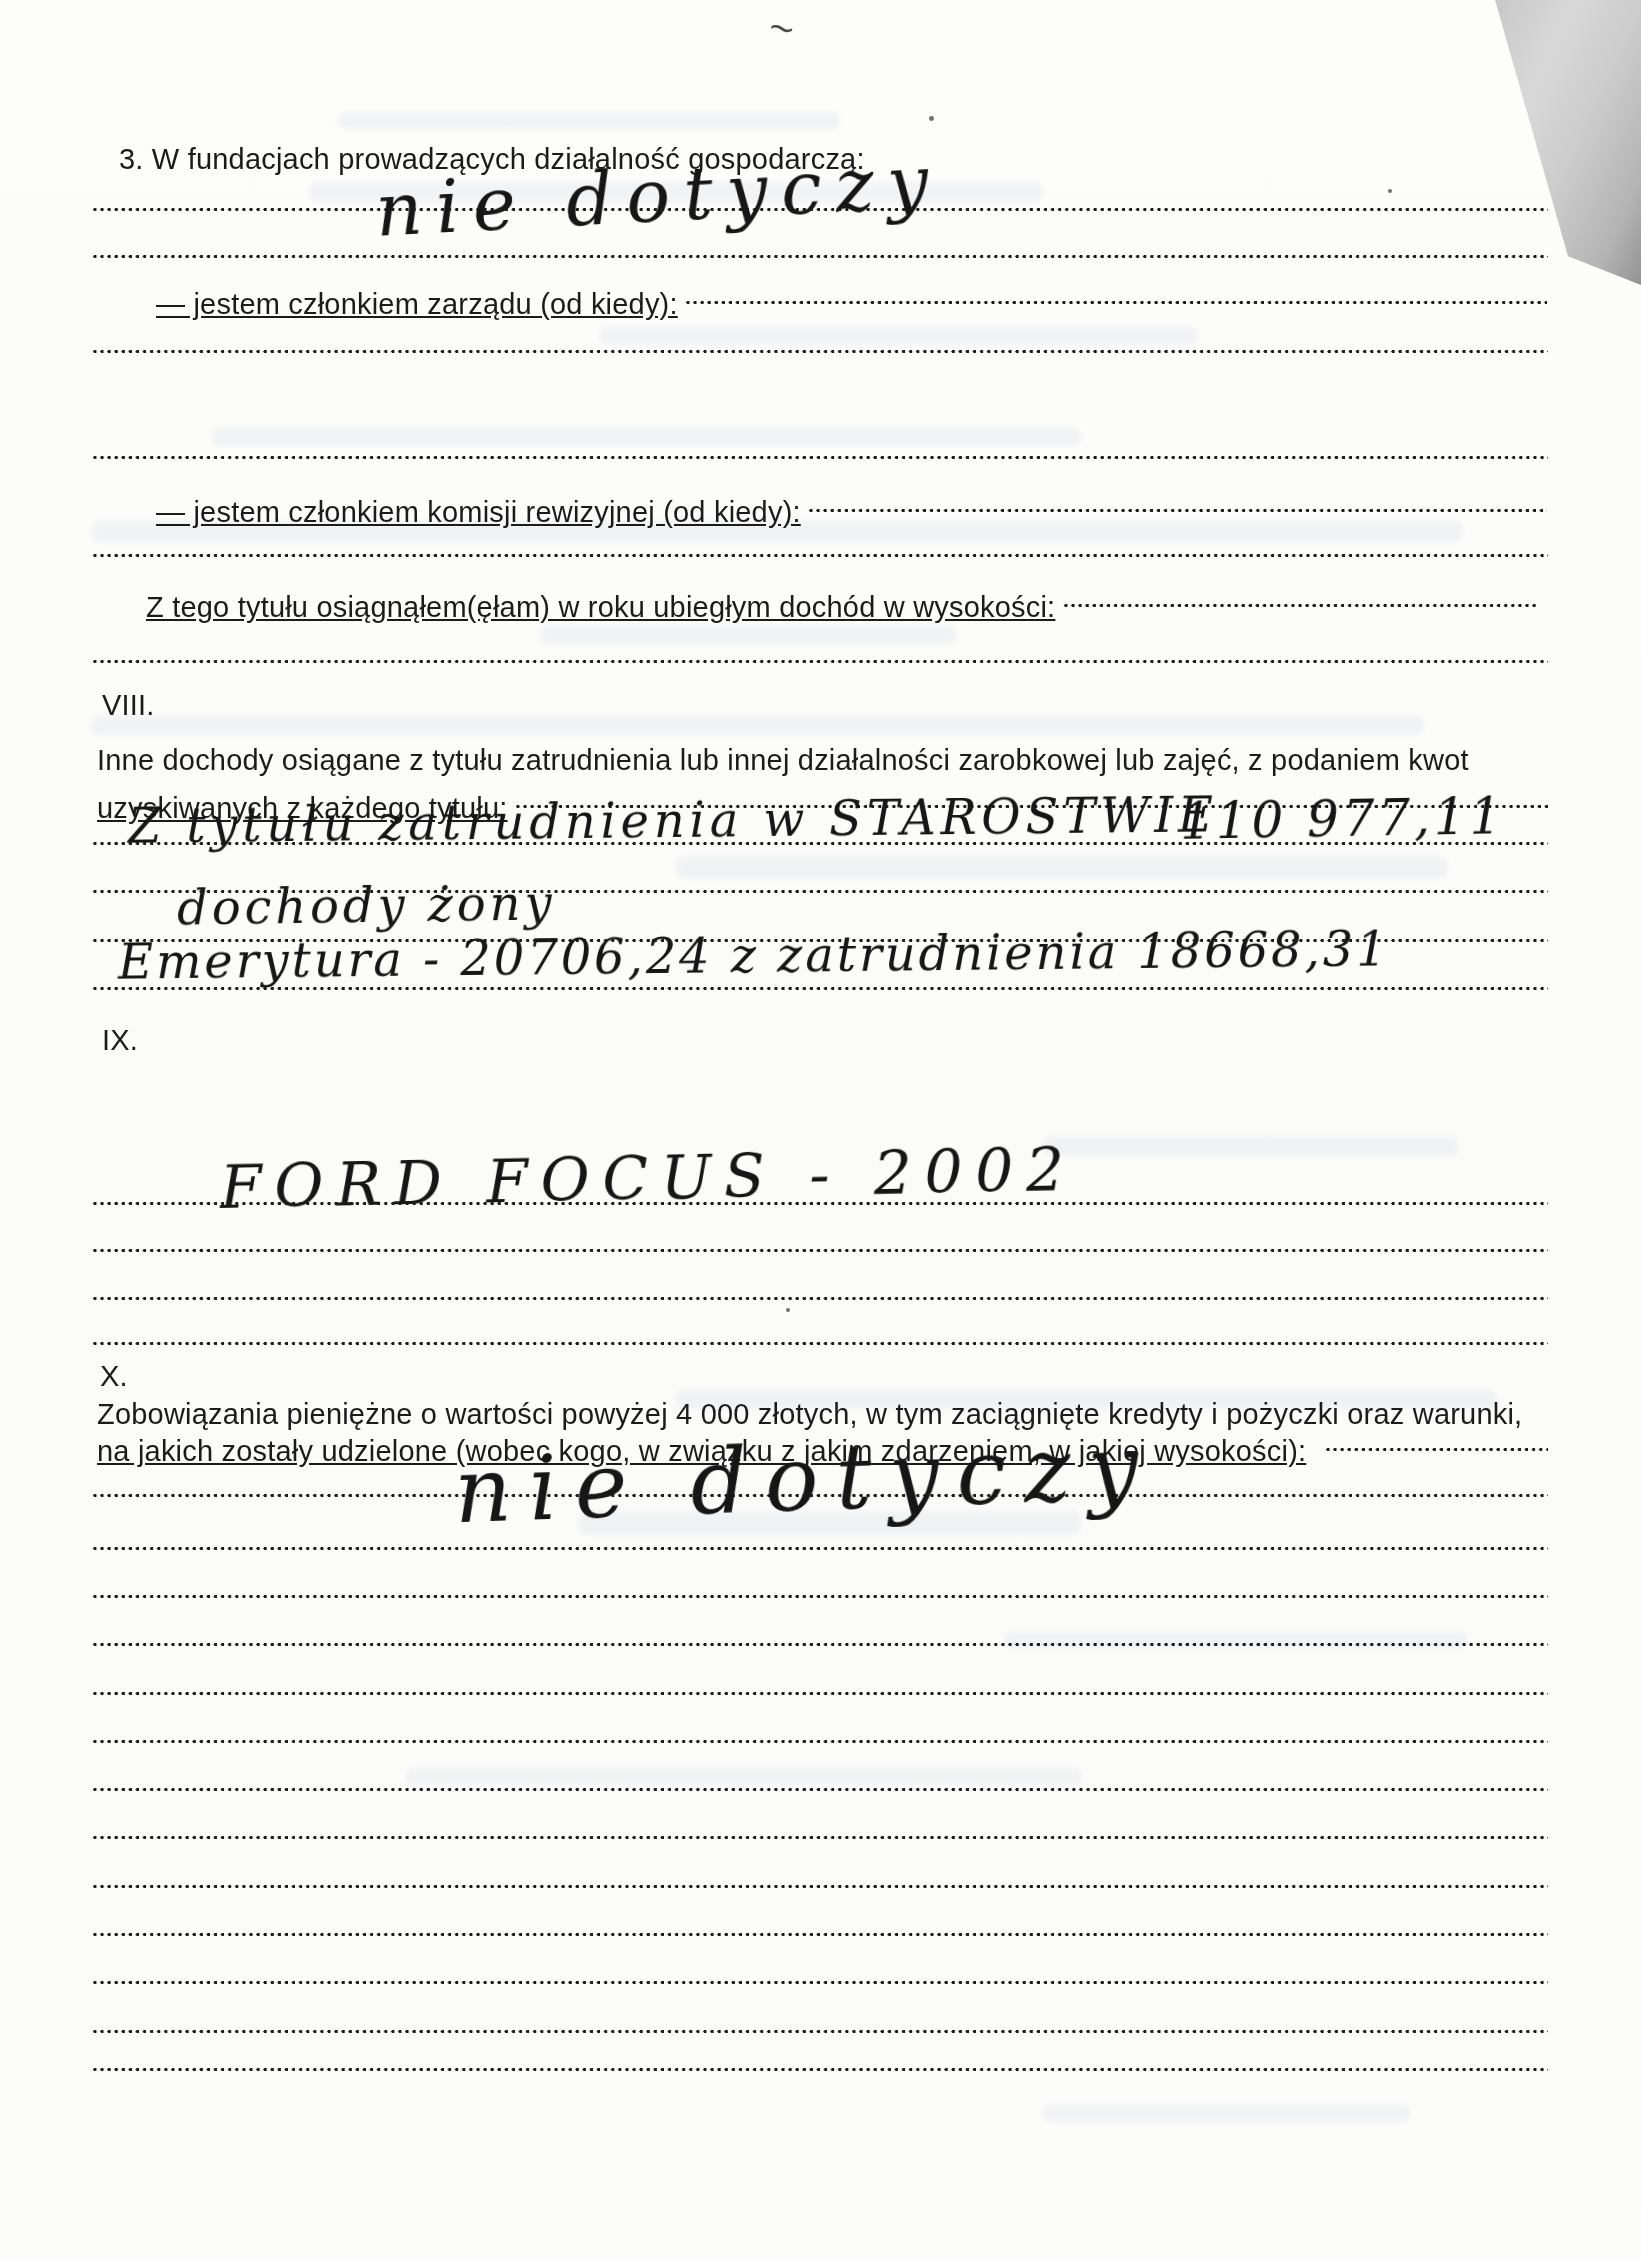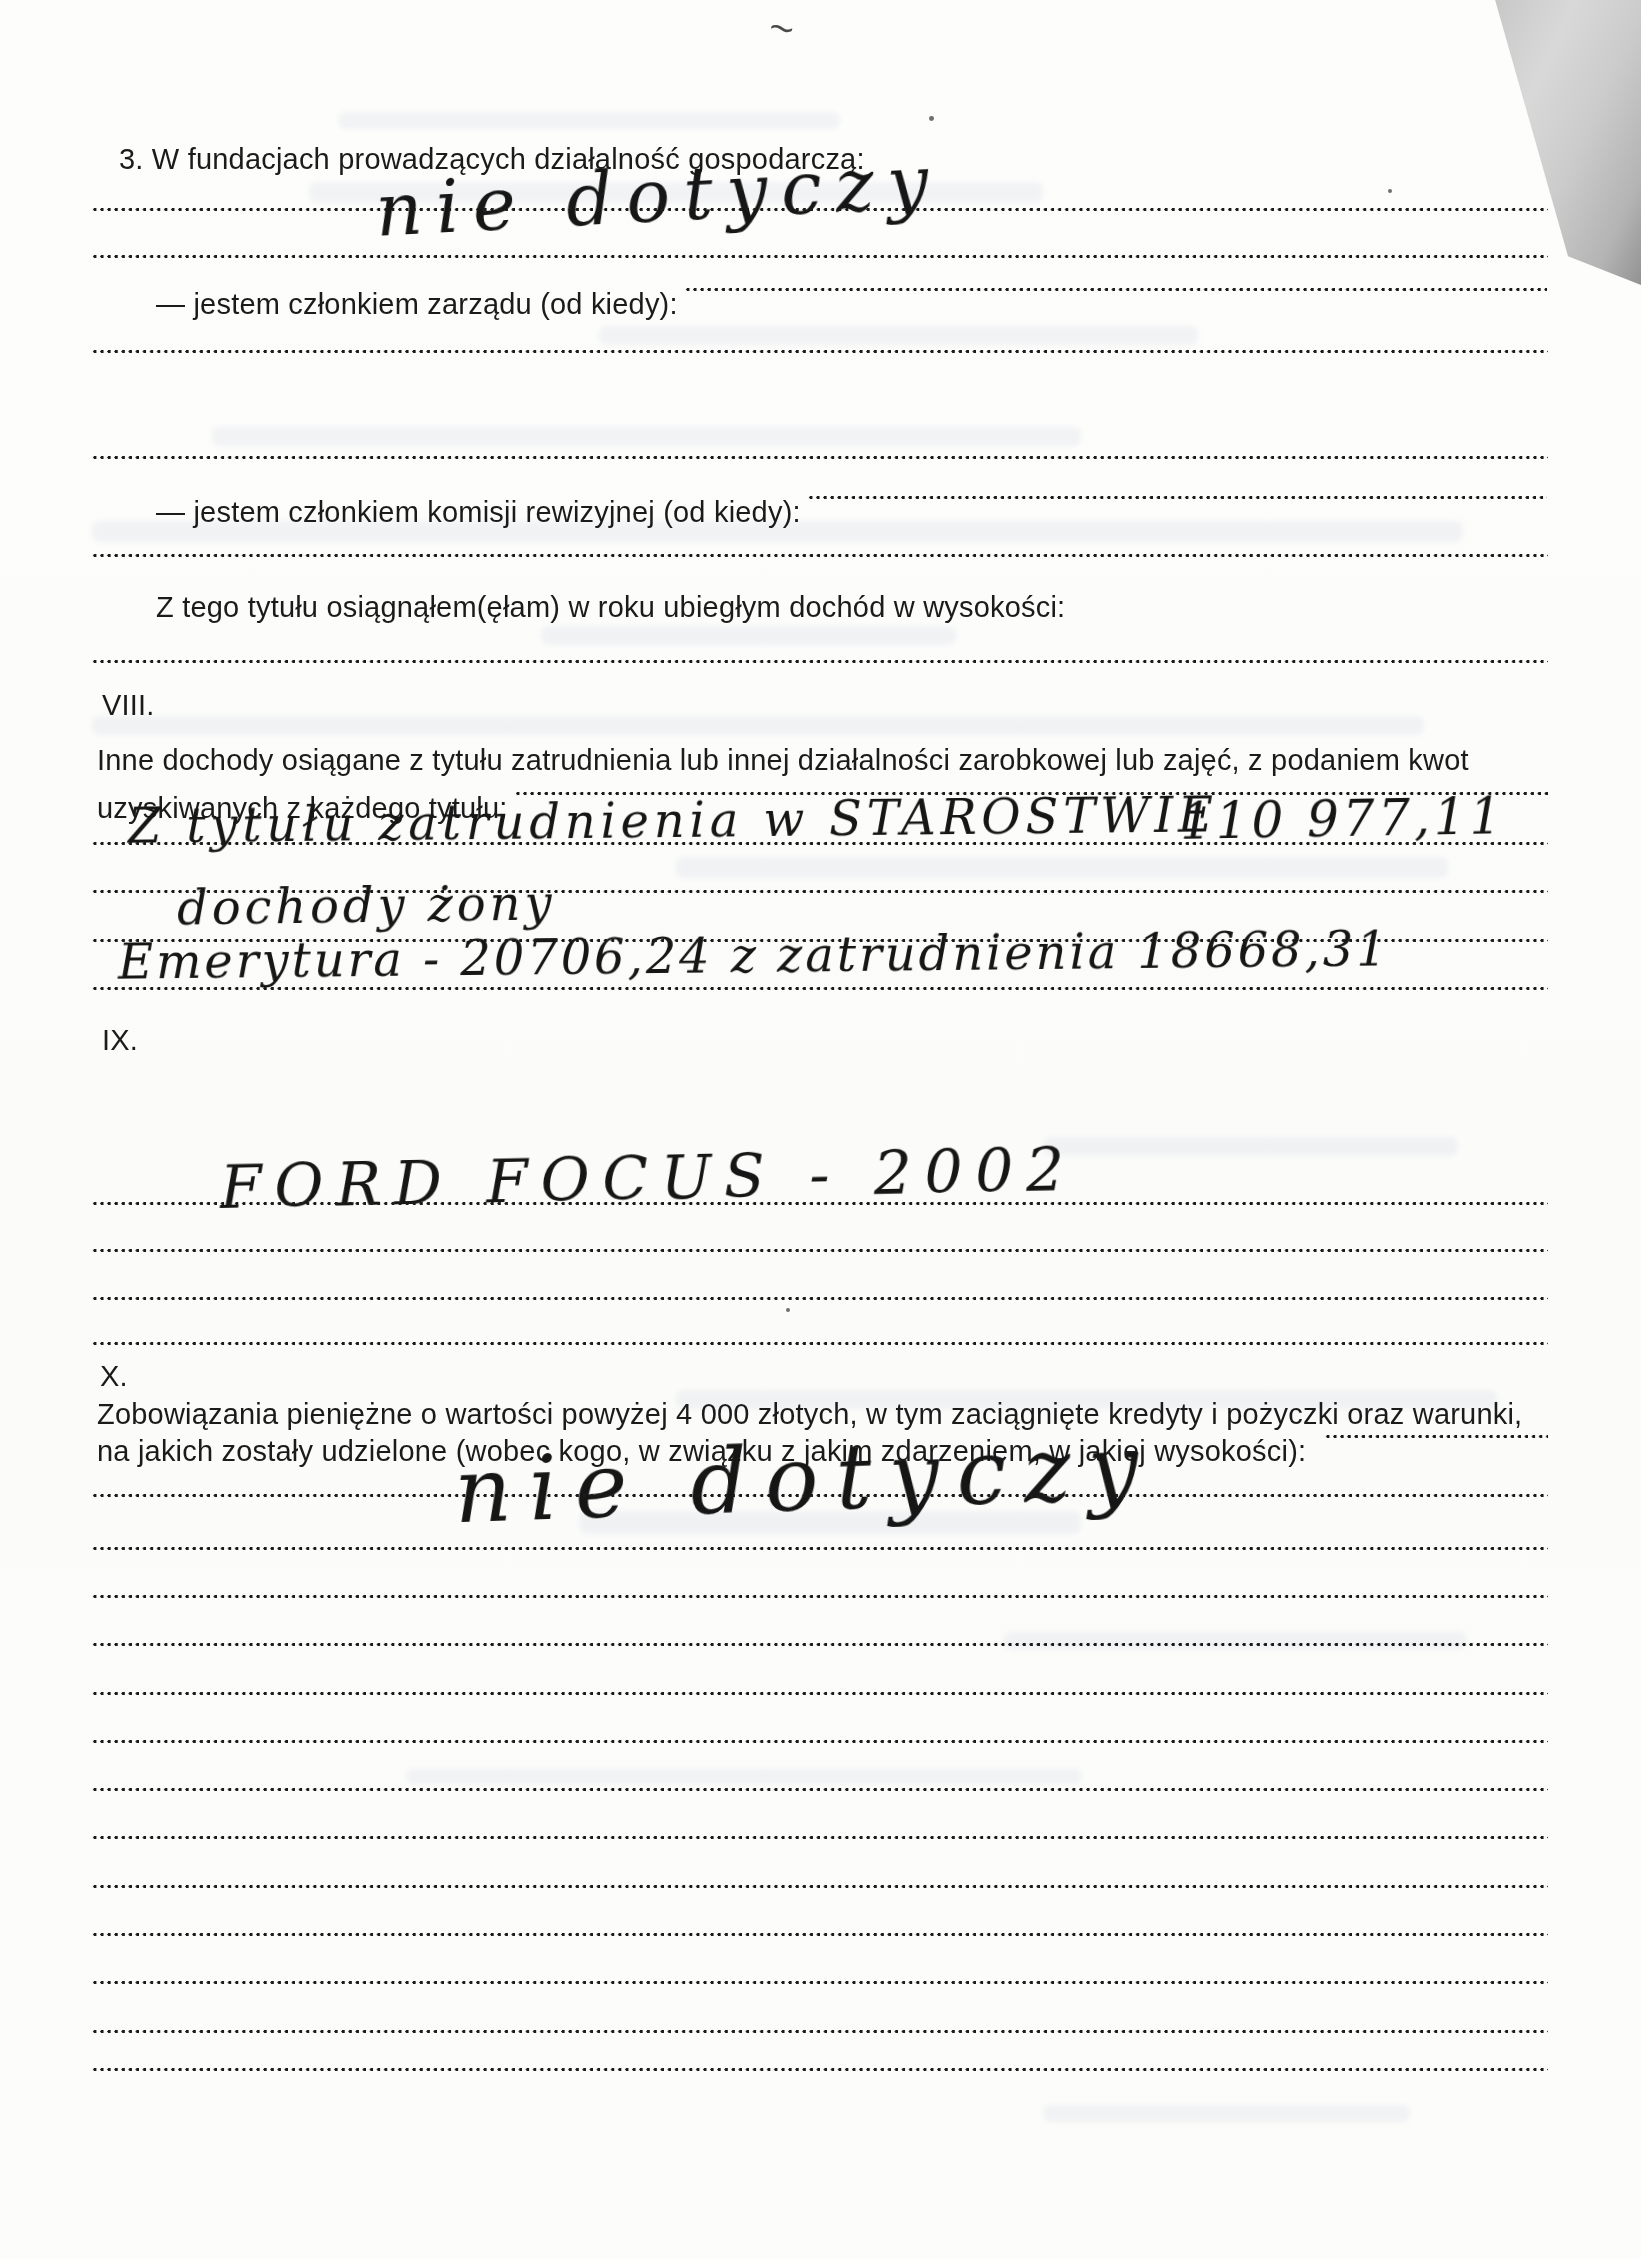--- a/index.html
+++ b/index.html
@@ -15,22 +15,23 @@
     position:absolute;
     font-size:29px;
     line-height:37px;
     white-space:nowrap;
     letter-spacing:0.2px;
     color:#1b1b1b;
   }
   .rowline{
     position:absolute;
     display:flex;
-    align-items:flex-start;
+    align-items:center;
     white-space:nowrap;
+    text-decoration:underline;
   }
   .rowline .lbl{
     font-size:29px;
     line-height:37px;
     letter-spacing:0.2px;
     padding-right:7.7px;
   }
   .dots{
     flex:1 1 auto;
     height:6.8px;
@@ -116,21 +117,21 @@
     <span class="lbl">— jestem członkiem zarządu (od kiedy):</span>
     <span class="dots"></span>
   </div>
 
 
   <div class="rowline" style="left:156px;top:494px;width:1391px;">
     <span class="lbl">— jestem członkiem komisji rewizyjnej (od kiedy):</span>
     <span class="dots"></span>
   </div>
 
-  <div class="rowline" style="left:156px;top:589px;width:1391px;flex-direction:column;">
+  <div class="rowline" style="left:146px;top:589px;width:1391px;">
     <span class="lbl">Z tego tytułu osiągnąłem(ęłam) w roku ubiegłym dochód w wysokości:</span>
     <span class="dots"></span>
   </div>
 
   <div class="hand hand-nd1">nie dotyczy</div>
 
   <div class="printed" style="left:102px;top:687px;">VIII.</div>
   <div class="printed" style="left:97px;top:742px;">Inne dochody osiągane z tytułu zatrudnienia lub innej działalności zarobkowej lub zajęć, z podaniem kwot</div>
   <div class="rowline" style="left:97px;top:790px;width:1451px;">
     <span class="lbl">uzyskiwanych z każdego tytułu:</span>

